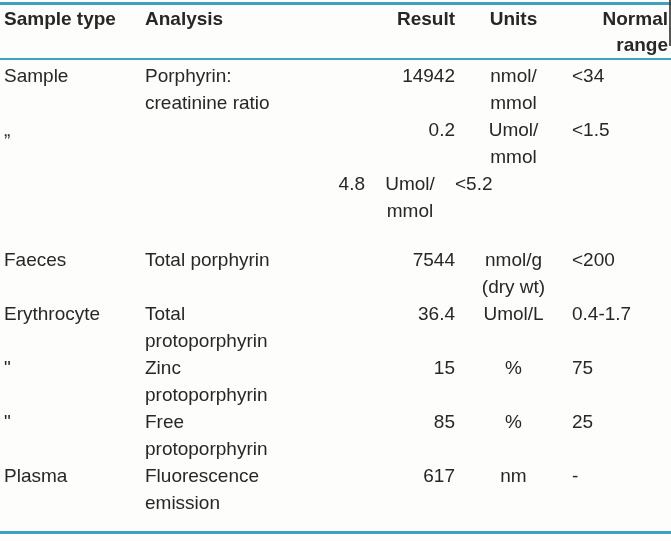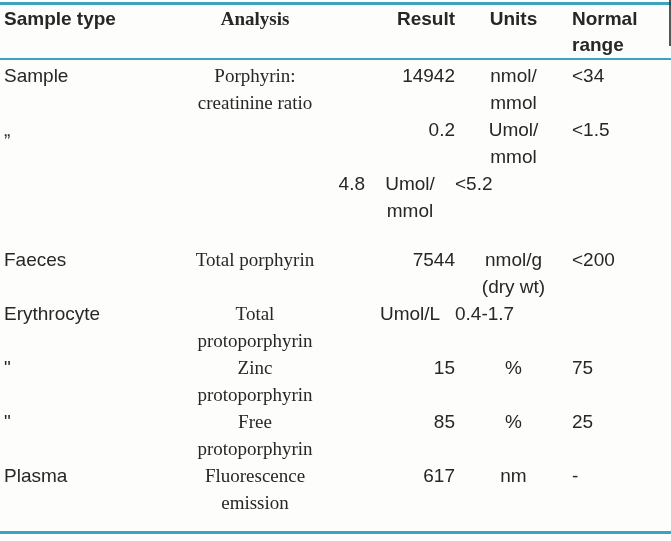--- a/index.html
+++ b/index.html
@@ -46,25 +46,25 @@
   }
   .body {
     position: absolute;
     top: 62px; left: 0;
     width: 671px;
     font-size: 19px;
     line-height: 27px;
   }
   .cell { box-sizing: border-box; }
   .c1 { padding-left: 4px;  text-align: left; }
-  .c2 { text-align: center; font-family: Liberation Serif, serif; }
+  .c2 { text-align: left; }
   .c3 { text-align: right; }
   .c4 { text-align: center; }
   .c5 { text-align: left; }
-  .header .c5 { padding-right: 3px; }
+  .header .c5 { text-align: right; padding-right: 3px; }
   .t-row.gap-before { margin-top: 22px; }
   .ln { display: block; }
 </style>
 </head>
 <body>
 
 <div class="page">
   <div class="rule rule-top"></div>
 
   <div class="grid header">
@@ -152,20 +152,23 @@
   </div>
 
   <div class="grid t-row">
     <div class="cell c1">
           <span class="ln">Erythrocyte</span>
         </div>
     <div class="cell c2">
           <span class="ln">Total</span>
           <span class="ln">protoporphyrin</span>
         </div>
+    <div class="cell c3">
+          <span class="ln">36.4</span>
+        </div>
     <div class="cell c4">
           <span class="ln">Umol/L</span>
         </div>
     <div class="cell c5">
           <span class="ln">0.4-1.7</span>
         </div>
   </div>
 
   <div class="grid t-row">
     <div class="cell c1">

